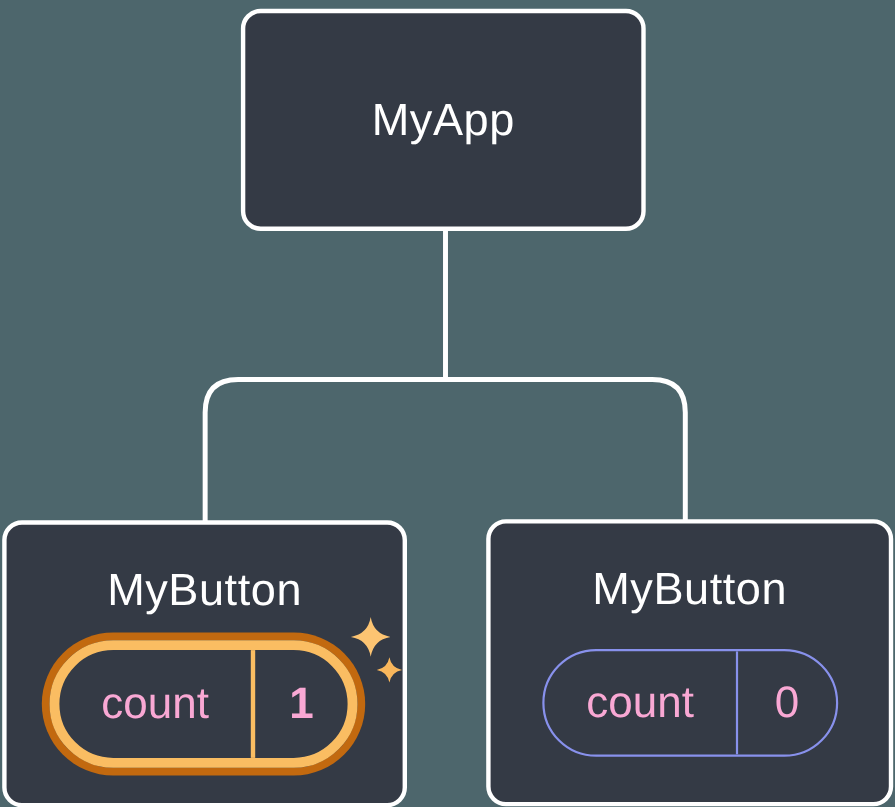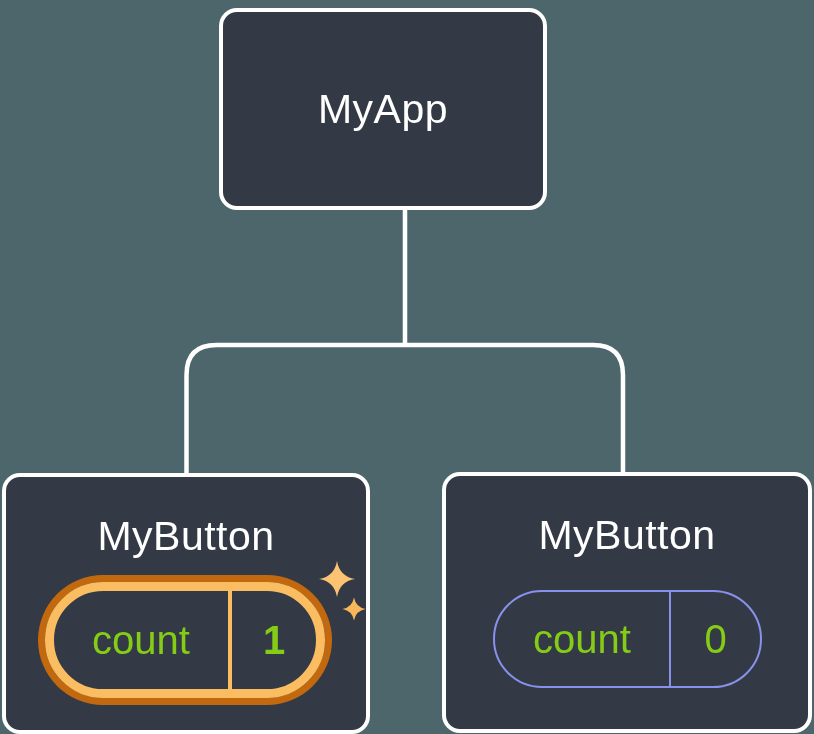--- a/index.html
+++ b/index.html
@@ -23,21 +23,21 @@
   .node {
     position: absolute;
     box-sizing: border-box;
     background: #343A45;
     border: 4px solid #FFFFFF;
     border-radius: 18px;
     z-index: 2;
   }
   .node-root {
     left: 219px; top: 8px;
-    width: 328px; height: 202px;
+    width: 368px; height: 202px;
     display: flex;
     align-items: center;
     justify-content: center;
   }
   .node-child-left {
     left: 2px; top: 473px;
     width: 368px; height: 261px;
   }
   .node-child-right {
     left: 442px; top: 472px;
@@ -72,21 +72,21 @@
   }
   .pill-normal {
     left: 47px; top: 114px;
     width: 269px; height: 98px;
     border: 2px solid #8891EC;
   }
   .pill-seg {
     display: flex;
     align-items: center;
     justify-content: center;
-    color: #84cc16;
+    color: #f9a8d4;
     font-size: 40px;
   }
   .seg-name-hl    { width: 174px; }
   .seg-value-hl   { flex: 1; font-weight: 700; }
   .seg-name-nm    { width: 174px; }
   .seg-value-nm   { flex: 1; font-weight: 400; }
   .pill-divider-hl {
     width: 4px;
     background: #FABD62;
   }

